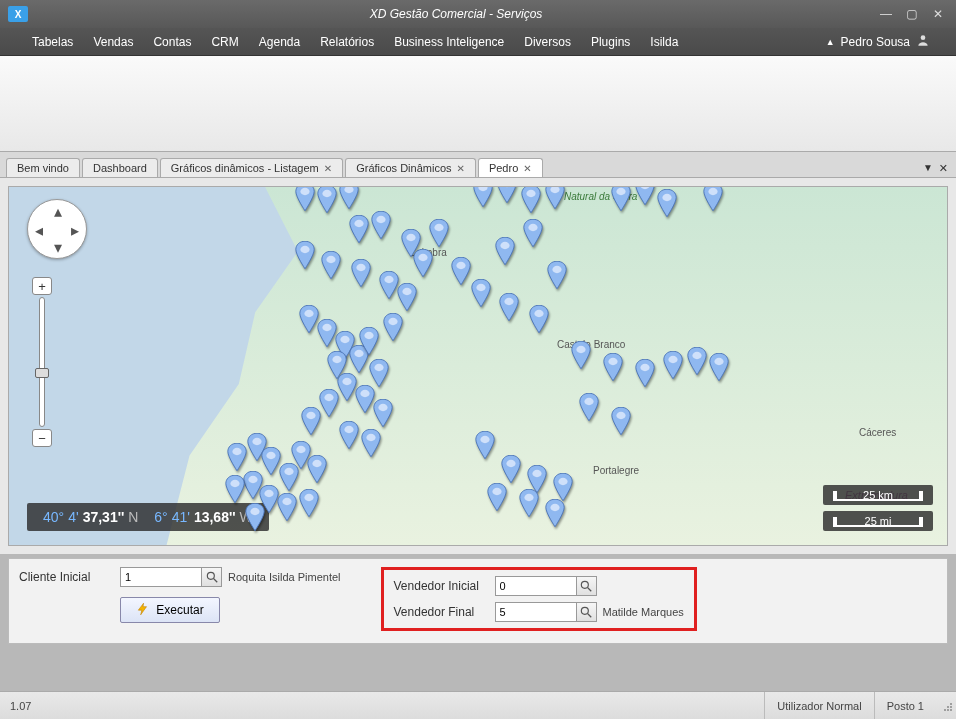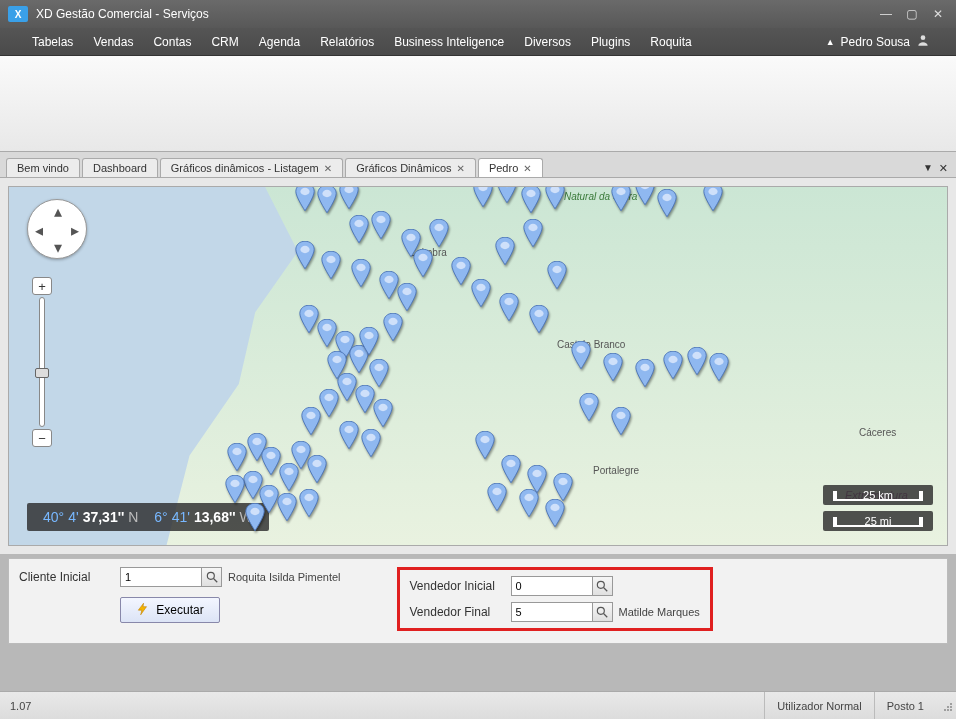--- a/index.html
+++ b/index.html
@@ -1,21 +1,21 @@
 <!DOCTYPE html>
 <html><head>
 <meta charset="utf-8">
 <style>
   * { box-sizing: border-box; margin: 0; padding: 0; font-family: "Segoe UI", Tahoma, sans-serif; }
   body { width: 956px; height: 719px; background: #b8b8b8; overflow: hidden; position: relative; }
 
   
   .titlebar { height: 28px; background: linear-gradient(#6a6a6a,#585858); display: flex; align-items: center; color: #fff; font-size: 12px; }
   .titlebar .logo { width: 24px; height: 20px; margin: 0 6px; display:flex; align-items:center; justify-content:center; }
-  .titlebar .title { flex: 1; text-align: left; }
+  .titlebar .title { flex: 1; text-align: center; font-style: italic; }
   .titlebar .win-btns { display: flex; gap: 6px; padding-right: 8px; }
   .titlebar .win-btn { width: 20px; height: 16px; display:flex; align-items:center; justify-content:center; color:#ddd; cursor:pointer; }
 
   
   .menubar { height: 28px; background: linear-gradient(#555,#4a4a4a); display:flex; align-items:center; padding: 0 22px; color:#fff; font-size:12px; border-bottom:1px solid #333; }
   .menubar .menu-item { padding: 0 10px; cursor:pointer; }
   .menubar .spacer { flex:1; }
   .menubar .user { display:flex; align-items:center; gap:6px; padding-right:4px; }
 
   
@@ -66,21 +66,21 @@
   .scalebox .line { position:absolute; bottom:4px; left:10px; right:10px; height:2px; background:#fff; }
 
   
   .pin { position:absolute; width:22px; height:28px; transform:translate(-11px,-24px); pointer-events:auto; }
   .pin svg { width:100%; height:100%; filter: drop-shadow(1px 2px 1px rgba(0,0,0,.4)); }
 
   
   .filter-panel { margin:4px 8px 8px 8px; background:#f2f2f2; border:1px solid #bbb; }
   .filter-header { display:flex; align-items:center; padding:3px 8px; font-size:11px; color:#444; background:linear-gradient(#eee,#e2e2e2); border-bottom:1px solid #ccc; }
   .filter-header .pin-icon { margin-left:auto; cursor:pointer; }
-  .filter-body { display:flex; padding:8px 10px 12px 10px; gap:36px; font-size:12px; color:#333; }
+  .filter-body { display:flex; padding:8px 10px 12px 10px; gap:20px; font-size:12px; color:#333; }
   .fcol { display:flex; flex-direction:column; gap:6px; }
   .frow { display:flex; align-items:center; gap:6px; }
   .flabel { width:95px; }
   .finput-wrap { display:flex; }
   .finput { width:82px; height:20px; border:1px solid #999; padding:1px 4px; font-size:11px; }
   .fsearch { width:20px; height:20px; border:1px solid #999; border-left:none; background:linear-gradient(#f6f6f6,#e0e0e0); display:flex; align-items:center; justify-content:center; cursor:pointer; }
   .fresolved { font-size:11px; color:#444; }
   .exec-btn { margin-top:4px; width:100px; height:26px; border:1px solid #88a; background:linear-gradient(#f3f6ff,#dce4f6); font-size:12px; display:flex; align-items:center; justify-content:center; gap:6px; cursor:pointer; border-radius:2px; }
   .highlight-box { border:3px solid #e02020; padding:6px 10px; }
 
@@ -114,21 +114,21 @@
 <div class="menubar">
   <span class="menu-item">Tabelas</span>
   <span class="menu-item">Vendas</span>
   <span class="menu-item">Contas</span>
   <span class="menu-item">CRM</span>
   <span class="menu-item">Agenda</span>
   <span class="menu-item">Relatórios</span>
   <span class="menu-item">Business Inteligence</span>
   <span class="menu-item">Diversos</span>
   <span class="menu-item">Plugins</span>
-  <span class="menu-item">Roquita</span>
+  <span class="menu-item">Isilda</span>
   <span class="spacer"></span>
   <div class="user">
     <span style="font-size:9px">▲</span>
     <span>Pedro Sousa</span>
     <span>
       <svg class="icon" viewBox="0 0 24 24">
           <circle cx="12" cy="8" r="4" fill="#ddd"></circle>
           <path d="M4 22c0-4 4-6 8-6s8 2 8 6" fill="#ddd"></path>
         </svg>
     </span>

